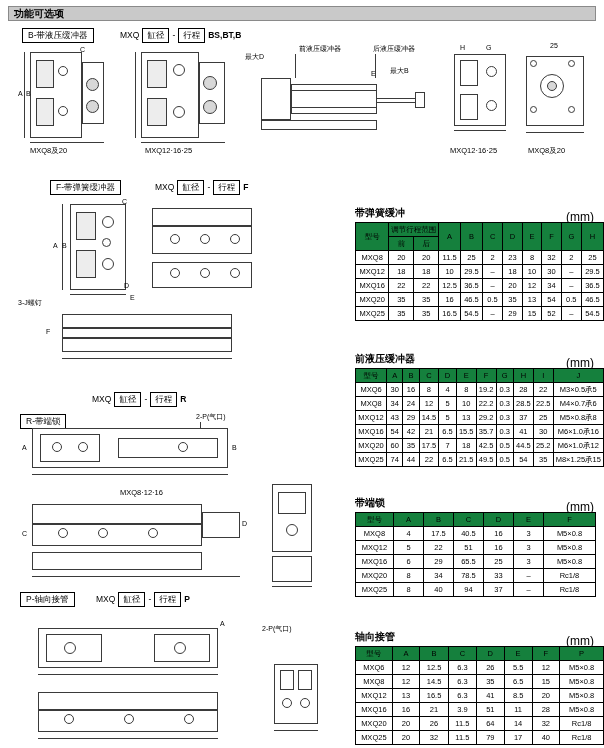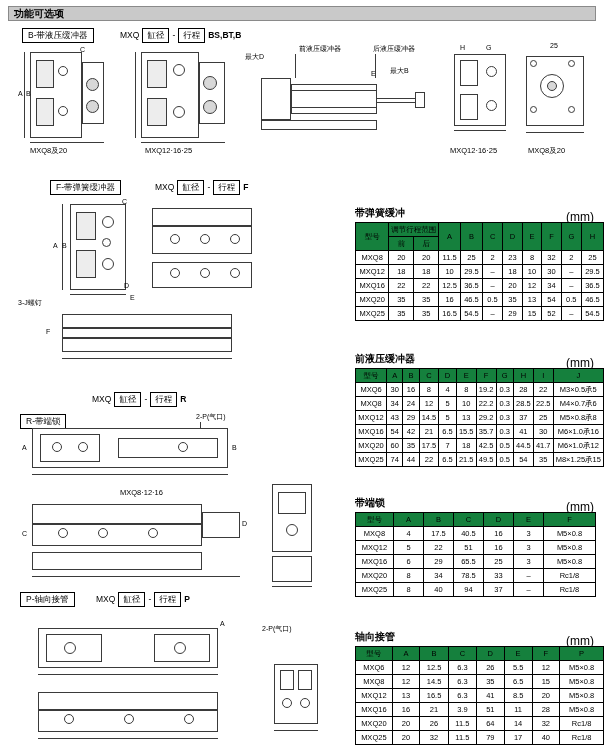--- a/index.html
+++ b/index.html
@@ -463,21 +463,21 @@
         <tr>
           <td class="lbl">MXQ20</td>
           <td>60</td>
           <td>35</td>
           <td>17.5</td>
           <td>7</td>
           <td>18</td>
           <td>42.5</td>
           <td>0.5</td>
           <td>44.5</td>
-          <td>41.7</td>
+          <td>25.2</td>
           <td>M6×1.0承12</td>
         </tr>
         <tr>
           <td class="lbl">MXQ25</td>
           <td>74</td>
           <td>44</td>
           <td>22</td>
           <td>6.5</td>
           <td>21.5</td>
           <td>49.5</td>

